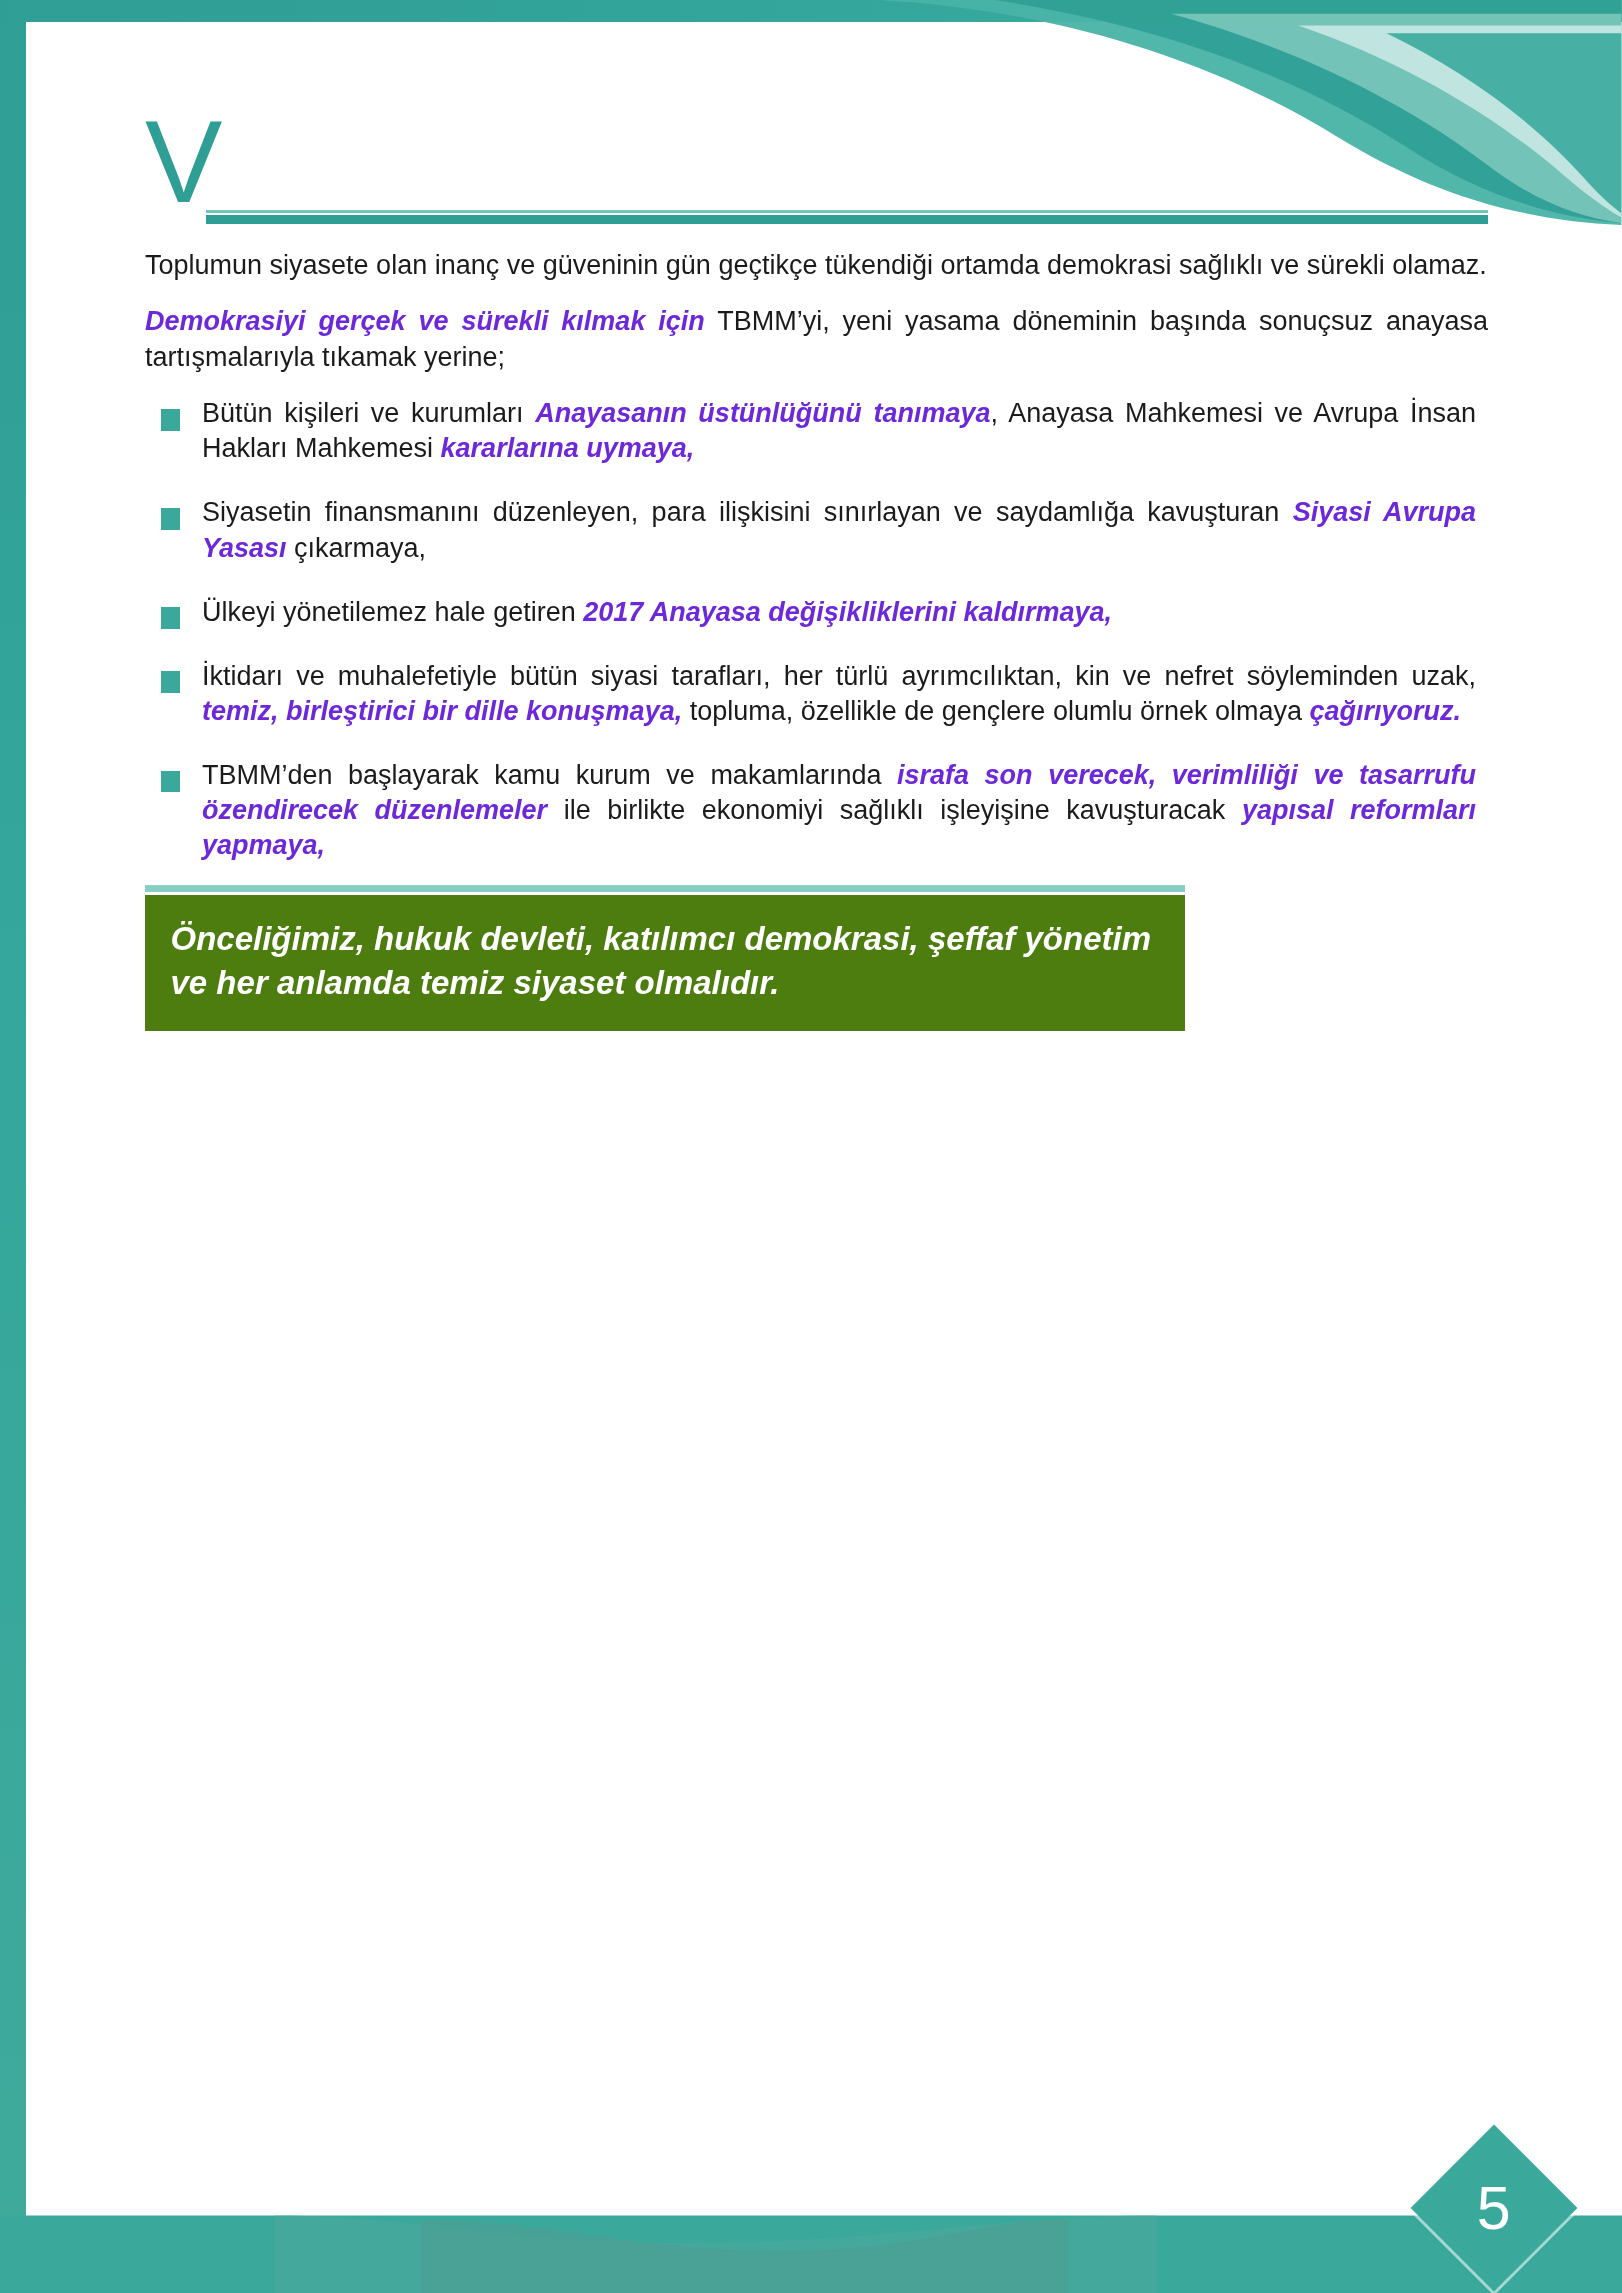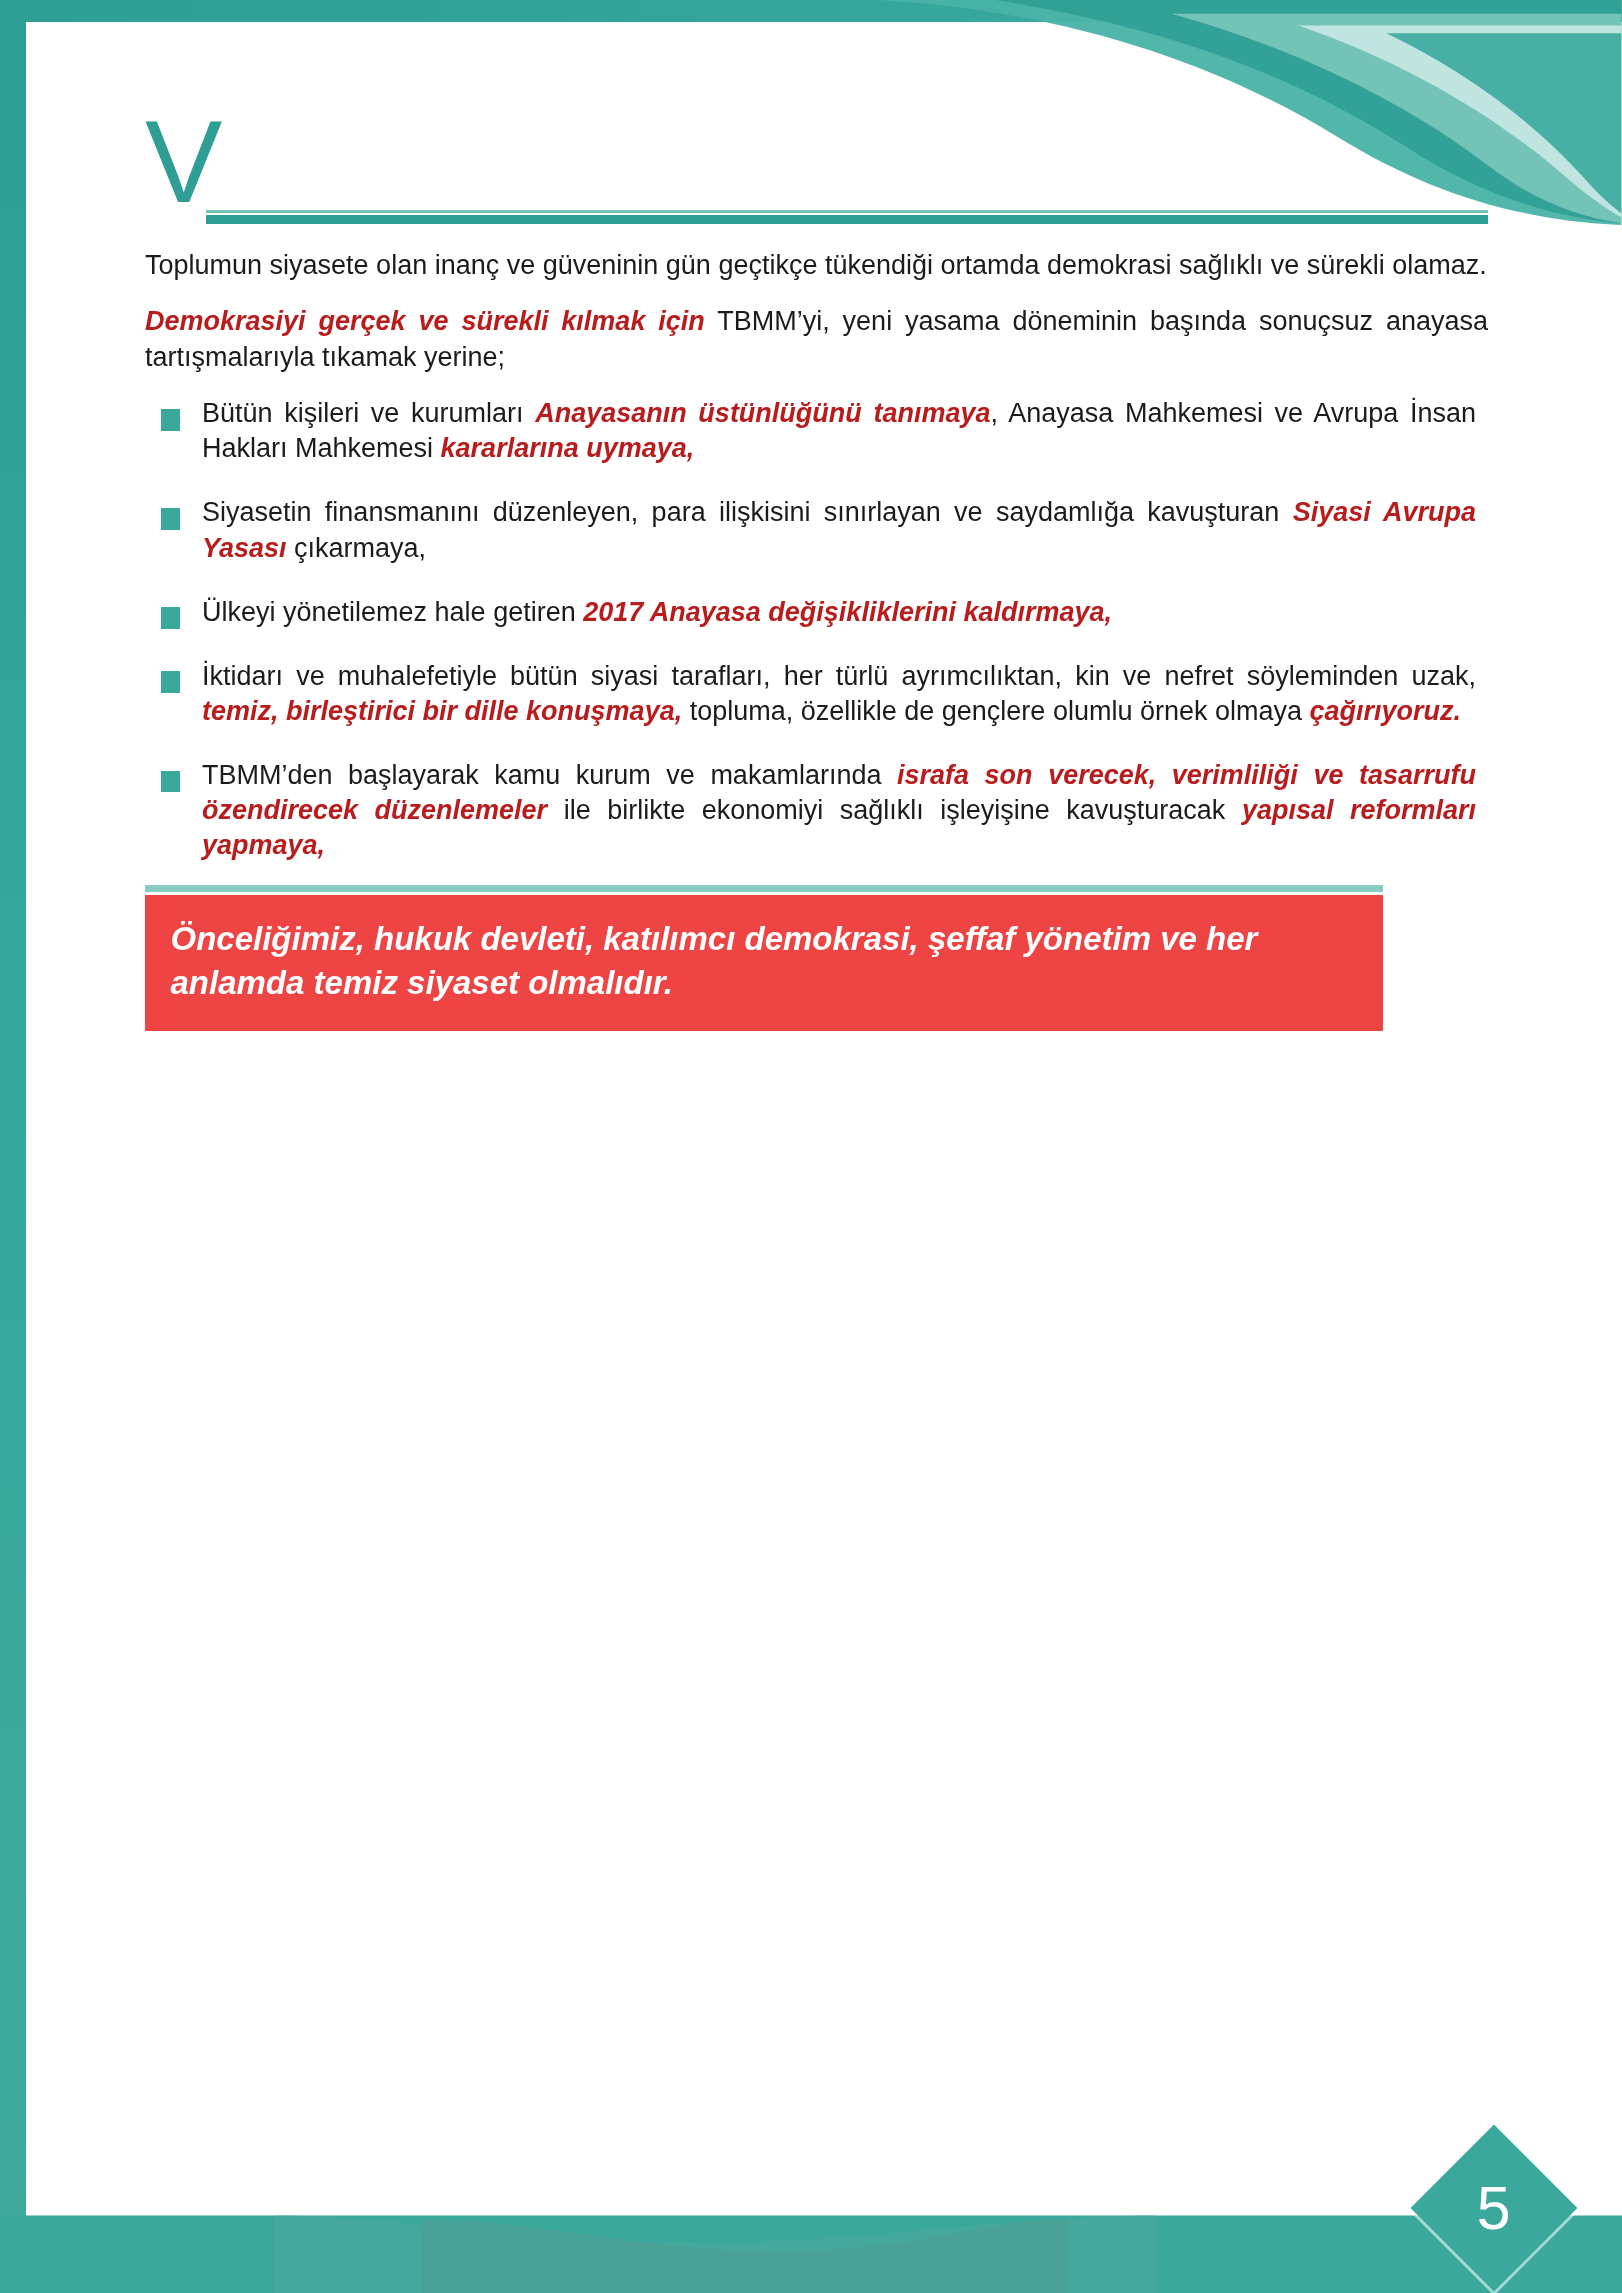--- a/index.html
+++ b/index.html
@@ -68,41 +68,41 @@
   p.para, li.bullet {
     font-size:27px;
     line-height:1.30;
     color:#1b1b1b;
     text-align:justify;
     margin:0 0 21.6px 0;
     font-family:"Liberation Sans", sans-serif;
     -webkit-hyphens:none; hyphens:none;
   }
 
-  .teal { color:#b91c1c; font-weight:bold; font-style:italic; }
+  .teal { color:#6d28d9; font-weight:bold; font-style:italic; }
 
   ul.bullets { list-style:none; margin:12px; padding:0; }
   li.bullet {
     position:relative;
     padding-left:45px;
     margin-bottom:29px;
   }
   li.bullet .marker {
     position:absolute; left:3.9px; top:12.7px;
     width:19.6px; height:21.6px;
     background:#3aa99c;
   }
 
   .callout {
     margin-top:28px;
-    background:#ef4444;
+    background:#4d7c0f;
     border-top:3.9px solid #ffffff;
     box-shadow:0 -6.9px 0 #86cdc2;
     padding:21.6px 25.5px 25.5px 25.5px;
-    width:1238px;
+    width:1040px;
     box-sizing:border-box;
   }
   .callout p {
     margin:0;
     color:#ffffff;
     font-size:33px;
     line-height:1.35;
     font-weight:bold;
     font-style:italic;
     font-family:"Liberation Sans", sans-serif;

